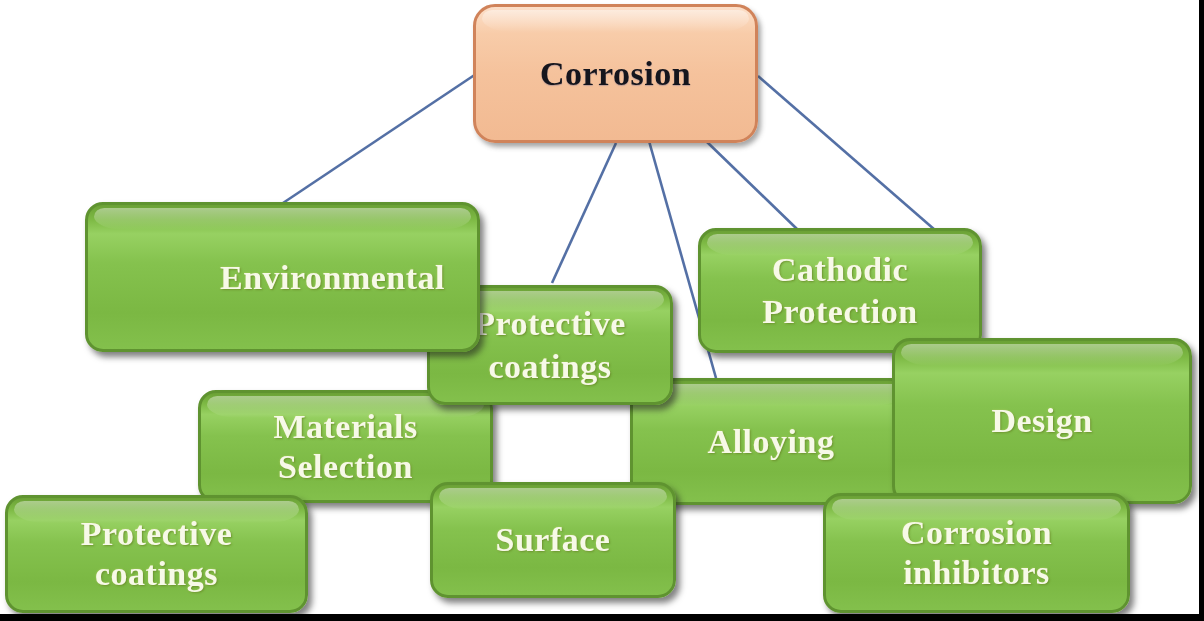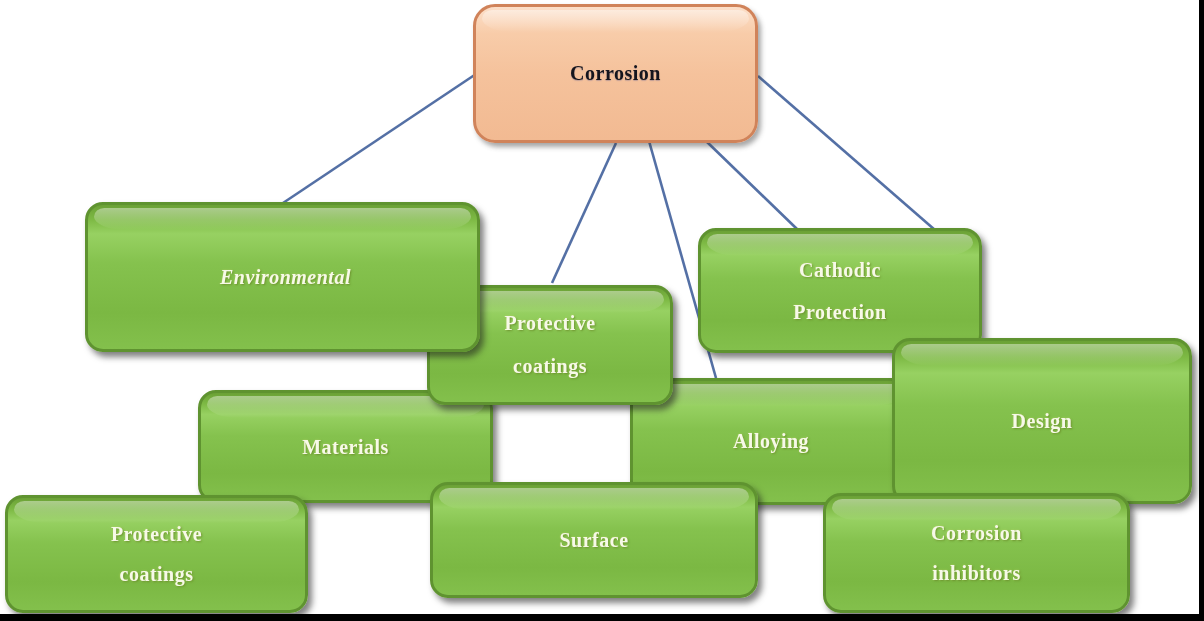--- a/index.html
+++ b/index.html
@@ -20,21 +20,21 @@
   svg.connectors{position:absolute;left:0;top:0;z-index:1;}
   svg.connectors line{stroke:var(--connector);stroke-width:2.6;}
 
   .node{
     position:absolute;box-sizing:border-box;
     border:3px solid var(--node-border);
     border-radius:18px;
     background:linear-gradient(180deg,#6ba136 0%,#7db944 10%,#97d162 20%,#85c24e 40%,#7bb843 75%,#83c04c 100%);
     box-shadow:4px 5px 6px rgba(25,25,25,.55);
     color:var(--text-light);
-    font-weight:bold;font-size:20px;
+    font-weight:bold;font-size:34px;
     display:flex;flex-direction:column;align-items:center;justify-content:center;
     text-shadow:1px 1px 2px rgba(100,140,40,.9), 0 0 2px rgba(255,255,150,.45);
     letter-spacing:.5px;
   }
   .node::before{
     content:"";position:absolute;left:6px;right:6px;top:3px;height:22px;
     border-radius:14px 14px 45px 45px / 12px 12px 18px 18px;
     background:linear-gradient(180deg,rgba(255,255,255,.42),rgba(255,255,255,0));
   }
   .node span{position:relative;z-index:2;}
@@ -43,27 +43,27 @@
     left:473px;top:4px;width:285px;height:139px;z-index:5;
     border:3px solid var(--root-border);border-radius:22px;
     background:linear-gradient(180deg,#fcdfc9 0%,#f8cca9 20%,#f5c29c 50%,#f2ba92 100%);
     color:var(--text-dark);
     text-shadow:0 1px 1px rgba(90,90,140,.35);
     line-height:41px;
     box-shadow:3px 4px 5px rgba(60,60,60,.45);
   }
 
   .env{left:85px;top:202px;width:395px;height:150px;z-index:5;
-       align-items:flex-start;padding-left:132px;line-height:53px;font-style:italic;}
+       align-items:flex-start;padding-left:132px;line-height:53px;}
   .p-up{left:427px;top:285px;width:246px;height:120px;z-index:4;line-height:43px;}
   .cath{left:698px;top:228px;width:284px;height:125px;z-index:4;line-height:42px;}
   .design{left:892px;top:338px;width:300px;height:166px;z-index:6;line-height:42px;}
   .materials{left:198px;top:390px;width:295px;height:113px;z-index:3;line-height:40px;text-align:right;}
   .alloy{left:630px;top:378px;width:282px;height:127px;z-index:2;}
-  .surface{left:430px;top:482px;width:328px;height:116px;z-index:6;line-height:40px;}
+  .surface{left:430px;top:482px;width:246px;height:116px;z-index:6;line-height:40px;}
   .p-low{left:5px;top:495px;width:303px;height:118px;z-index:6;line-height:40px;}
   .corr{left:823px;top:493px;width:307px;height:120px;z-index:6;line-height:40px;}
 
   .edge-bar{position:absolute;background:#000;z-index:9;}
   .edge-bar.right{left:1199px;top:0;width:5px;height:621px;}
   .edge-bar.bottom{left:0;top:614px;width:1204px;height:7px;}
 </style>
 </head>
 <body>
 
@@ -92,20 +92,21 @@
   <span>Cathodic</span>
   <span>Protection</span>
 </div>
 
 <div class="node design">
   <span>Design</span>
 </div>
 
 <div class="node materials">
   <span>Materials</span>
+  <span>Selection</span>
 </div>
 
 <div class="node alloy">
   <span>Alloying</span>
 </div>
 
 <div class="node surface">
   <span>Surface</span>
 </div>
 

